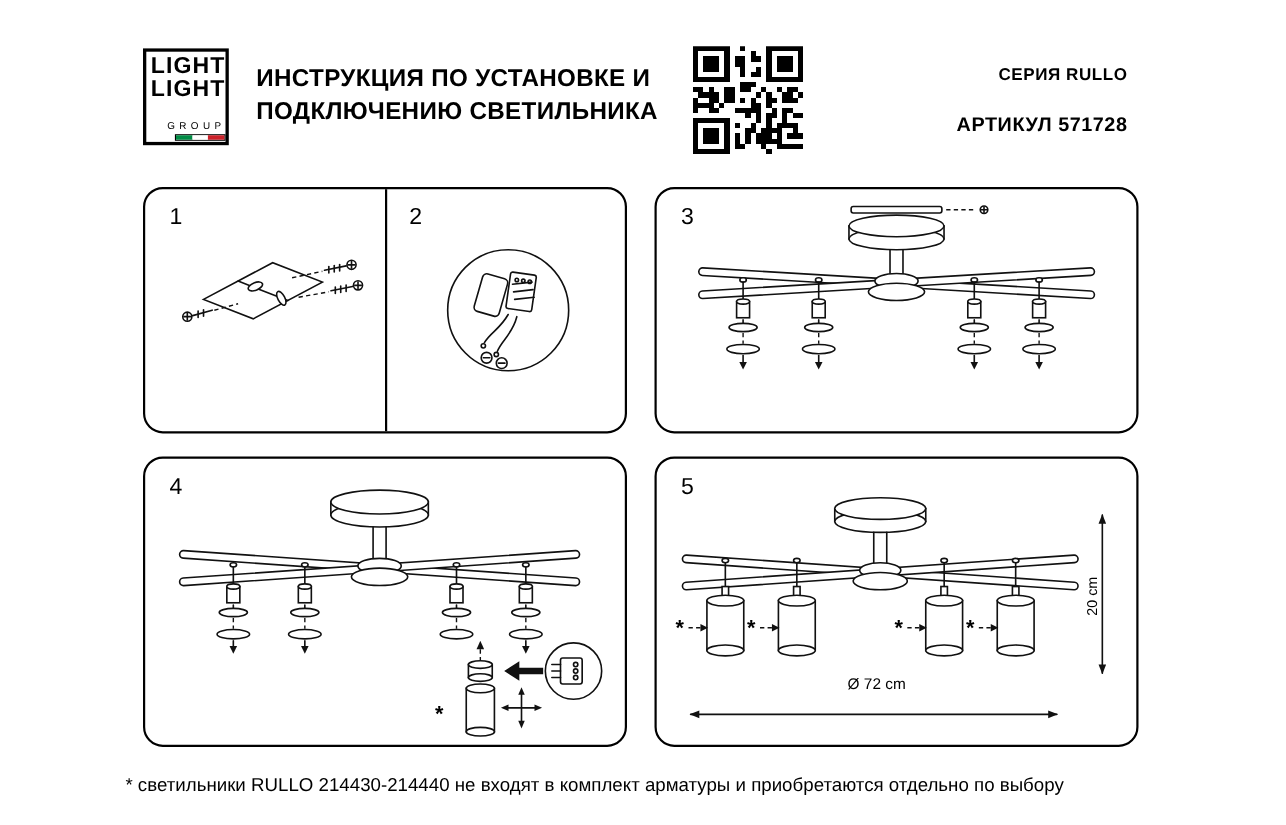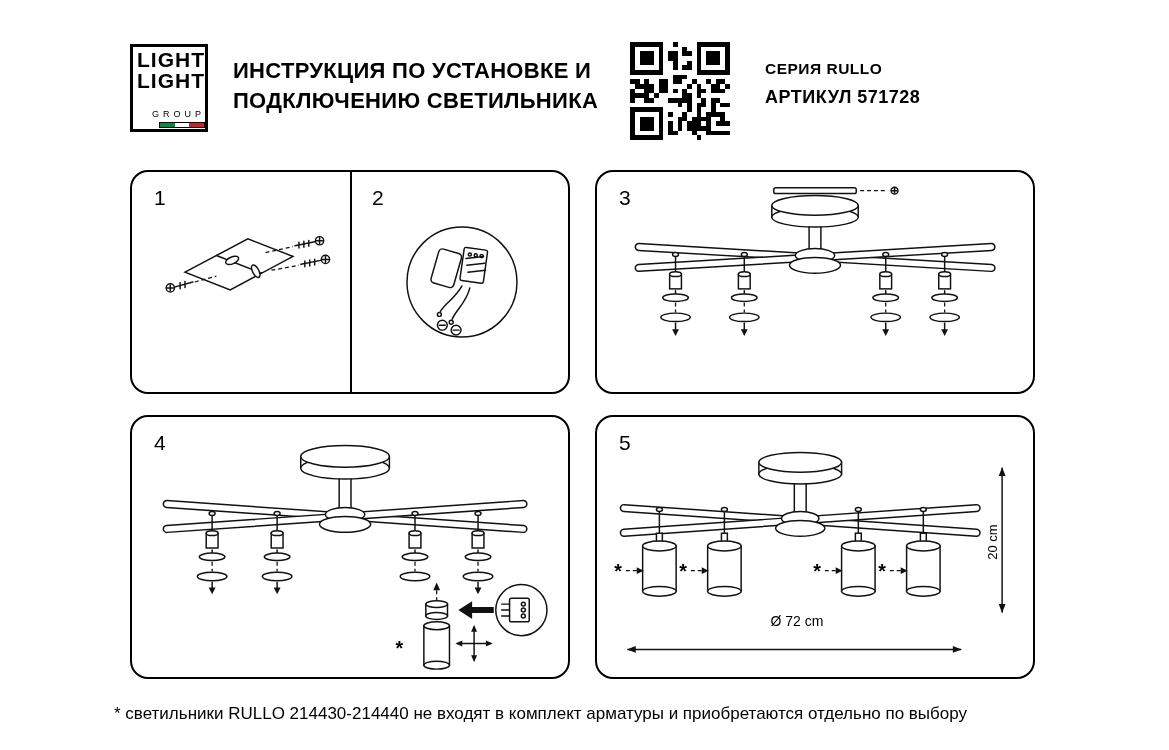--- a/index.html
+++ b/index.html
@@ -14,23 +14,23 @@
   .logo-group{font-size:9px;letter-spacing:4px;margin-top:18px;margin-left:4px}
   .logo-flag{display:flex;width:46px;height:6px;border:1px solid #000;margin-top:3px}
   .logo-flag span{flex:1}
   .fg{background:#008C45}.fw{background:#fff}.fr{background:#CD212A}
 
   .title{position:absolute;left:233px;top:56px;font-size:22px;font-weight:bold;line-height:30px;letter-spacing:.3px}
 
   .qr{position:absolute;left:630px;top:42px;width:100px;height:98px}
   .qr svg{width:100%;height:100%;shape-rendering:crispEdges}
 
-  .series{position:absolute;left:765px;top:60px;width:260px;text-align:left}
+  .series{position:absolute;left:765px;top:60px;width:260px;text-align:right}
   .series-name{font-size:15.5px;font-weight:bold;letter-spacing:.5px}
-  .article{font-size:18px;font-weight:bold;margin-top:9px;letter-spacing:.5px}
+  .article{font-size:18px;font-weight:bold;margin-top:25px;letter-spacing:.5px}
 
   
   .panel{position:absolute;border:2px solid #000;border-radius:18px;background:#fff}
   .panel-12{left:130px;top:170px;width:440px;height:224px}
   .panel-3 {left:595px;top:170px;width:440px;height:224px}
   .panel-4 {left:130px;top:415px;width:440px;height:264px}
   .panel-5 {left:595px;top:415px;width:440px;height:264px}
   .divider{position:absolute;left:218px;top:0;bottom:0;border-left:2px solid #000}
   .step-num{position:absolute;top:14px;font-size:21px}
   .sn-a{left:22px}.sn-b{left:240px}

